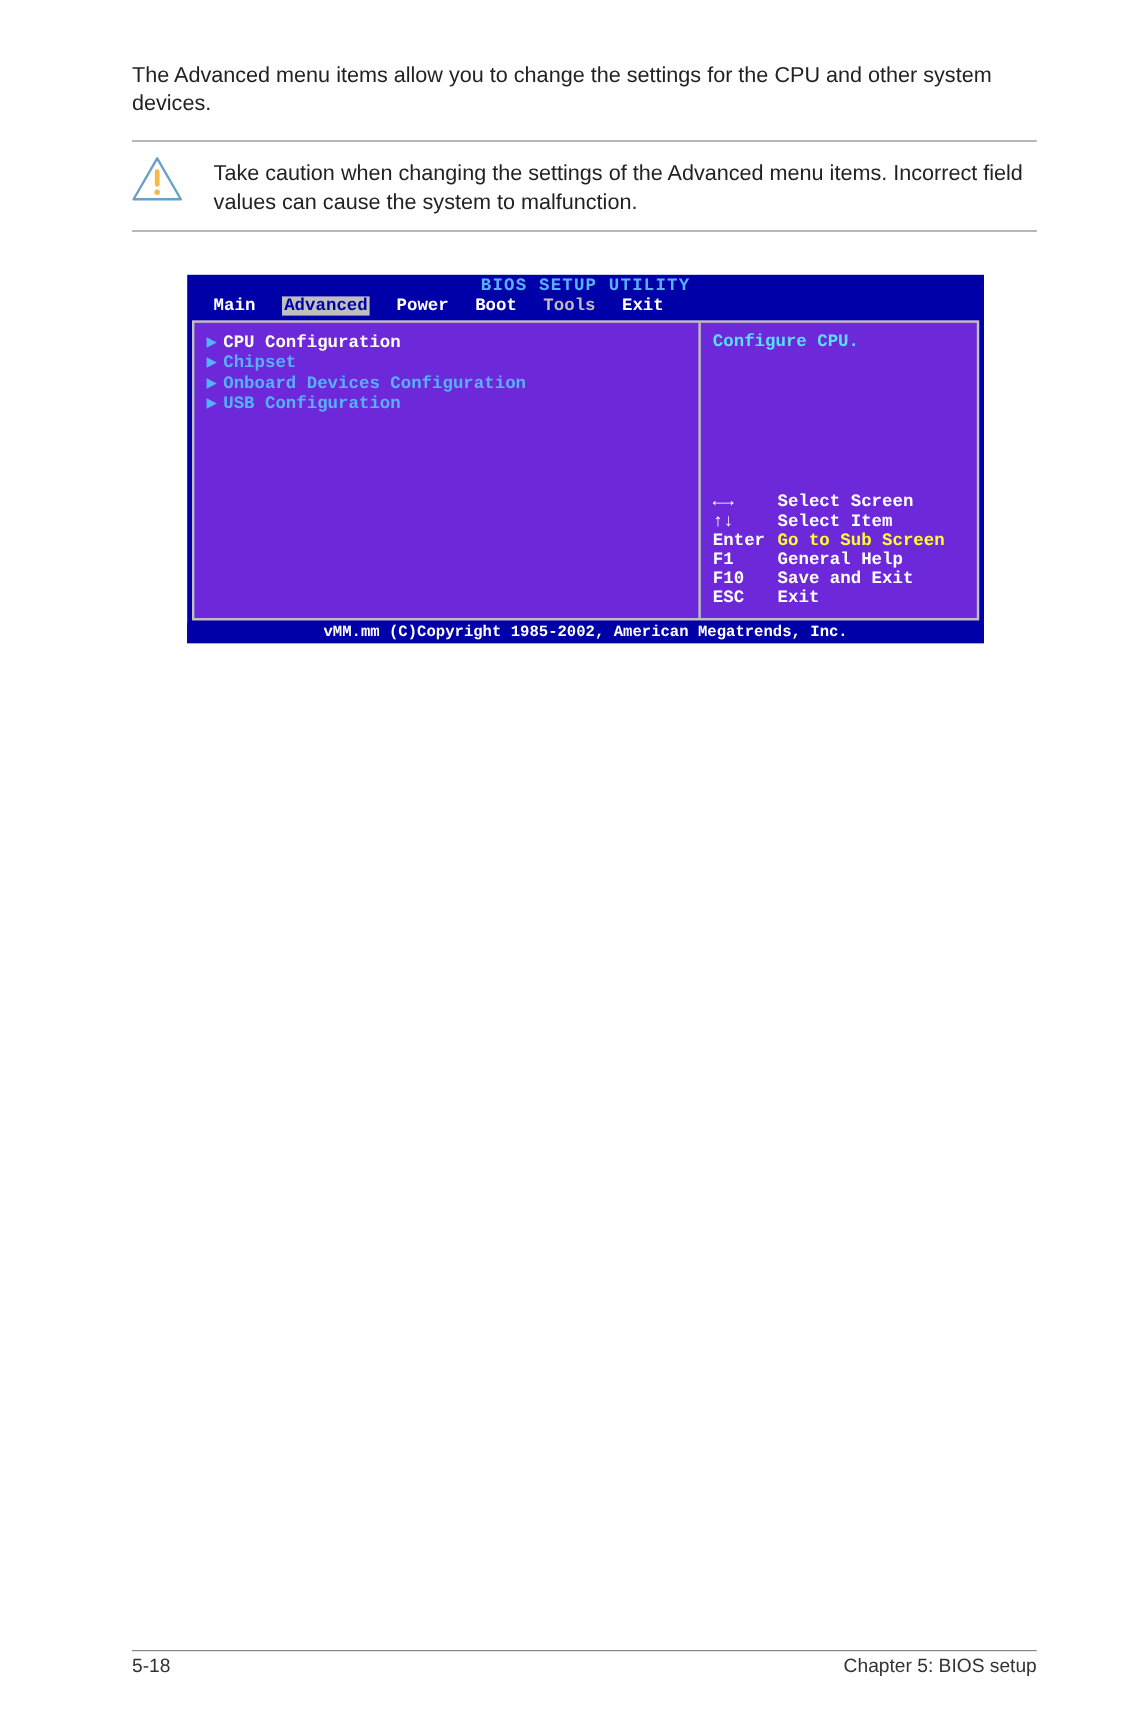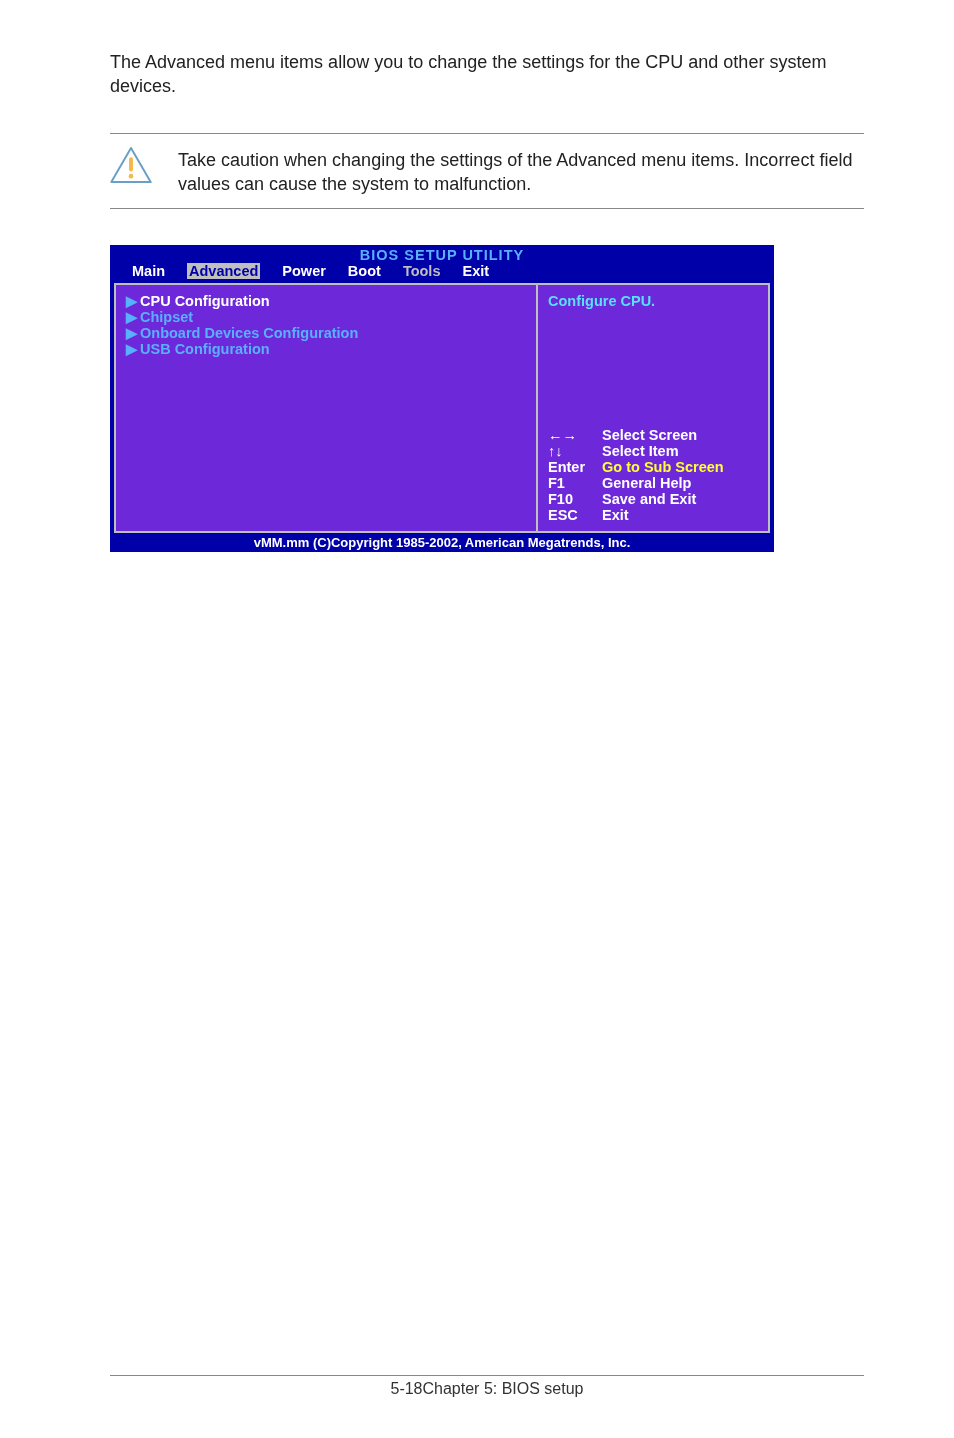--- a/index.html
+++ b/index.html
@@ -19,21 +19,21 @@
     h1.section-title {
       font-size: 32px;
       font-weight: 700;
       letter-spacing: 0.5px;
       margin-bottom: 12px;
     }
     h1.section-title .num { display: inline-block; margin-right: 36px; }
     p.intro {
       font-size: 18px;
       line-height: 1.35;
-      margin-bottom: 34px;
+      margin-bottom: 18px;
     }
     .note-box {
       border-top: 1px solid #888;
       border-bottom: 1px solid #888;
       display: flex;
       align-items: flex-start;
       gap: 26px;
       padding: 10px 0 12px 0;
       margin-bottom: 36px;
     }
@@ -41,24 +41,25 @@
     .note-text {
       font-size: 18px;
       line-height: 1.35;
       padding-top: 4px;
     }
 
     
     .bios {
       width: 664px;
       background: #0000a8;
-      font-family: Liberation Sans, sans-serif;
+      font-family: Liberation Mono, monospace;
       font-size: 14.5px;
       font-weight: bold;
       color: #fff;
+      margin-left: 46px;
     }
     .bios-title {
       text-align: center;
       color: #58b0ff;
       letter-spacing: 1px;
       padding-top: 2px;
     }
     .bios-tabs {
       display: flex;
       padding: 0 22px 4px 22px;
@@ -111,21 +112,21 @@
       font-size: 13px;
       font-weight: bold;
     }
 
     
     .doc-footer {
       border-top: 1px solid #888;
       margin: 0 90px 40px 110px;
       padding-top: 4px;
       display: flex;
-      justify-content: center;
+      justify-content: space-between;
       font-size: 16px;
       color: #333;
     }
   </style>
 </head>
 <body>
 
 <div class="page">
   <p class="intro">The Advanced menu items allow you to change the settings for the CPU and other system devices.</p>
 

